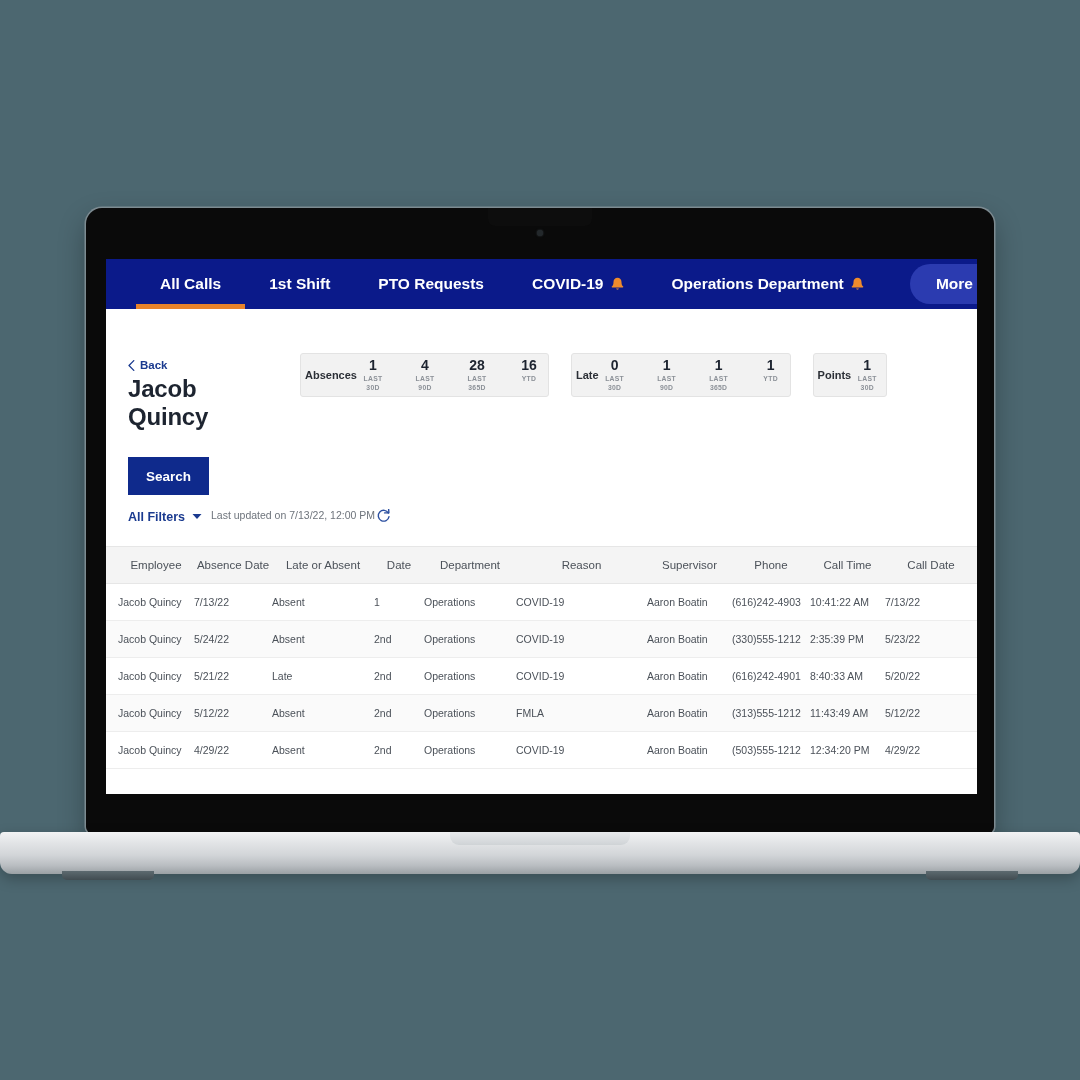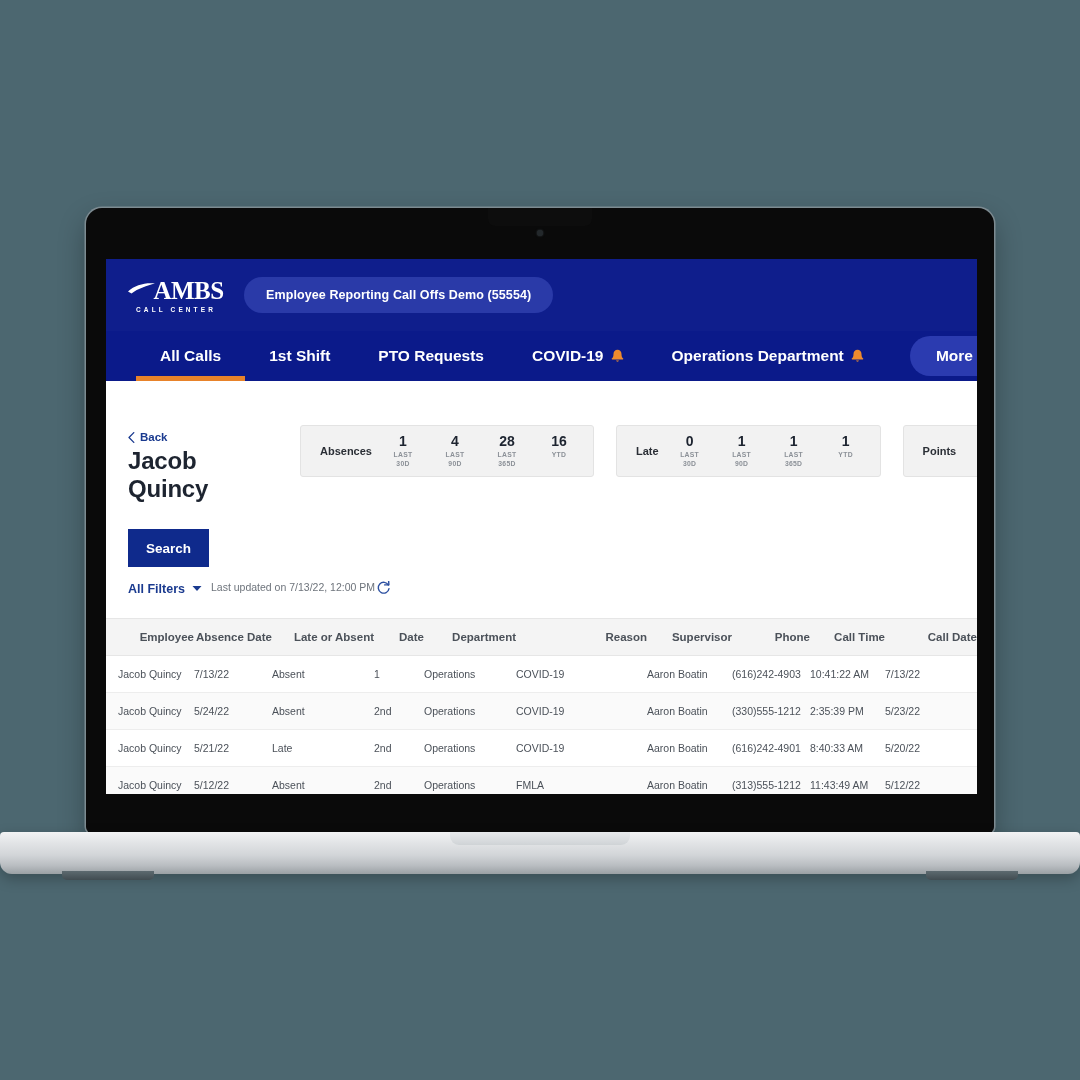--- a/index.html
+++ b/index.html
@@ -217,25 +217,25 @@
     font-weight: bold;
     color: #1d2430;
     margin-top: 4px;
     letter-spacing: -0.2px;
   }
 
   .stat-card {
     background: #f2f2f2;
     border: 1px solid #e3e3e3;
     border-radius: 3px;
-    height: 52px;
-    display: flex;
-    align-items: center;
-    padding: 0 19px;
-    gap: 16px;
+    height: 44px;
+    display: flex;
+    align-items: center;
+    padding: 0 4px;
+    gap: 1px;
     flex: 0 0 auto;
   }
   .stat-card .stat-label {
     font-size: 11px;
     font-weight: bold;
     color: #2b2f36;
     white-space: nowrap;
   }
   .stat-metrics { display: flex; gap: 22px; }
   .stat-metric {
@@ -316,23 +316,23 @@
 
   
   #data-table {
     margin-top: 22px;
     width: 100%;
     border-collapse: collapse;
     table-layout: fixed;
   }
   #data-table thead th {
     background: #f4f4f4;
-    text-align: right;
+    text-align: center;
     font-size: 11.5px;
-    font-weight: bold;
+    font-weight: normal;
     color: #4b5159;
     padding: 12px 0 12px 0;
     border-top: 1px solid #e6e6e6;
     border-bottom: 1px solid #e6e6e6;
   }
   #data-table tbody td {
     font-size: 10.5px;
     color: #4b5159;
     padding: 12px 0;
     border-bottom: 1px solid #ededed;
@@ -347,32 +347,20 @@
 
 <div id="laptop-mockup">
 
   <div id="laptop-lid">
     <div id="laptop-notch"></div>
     <div id="laptop-camera"></div>
   </div>
 
   <div id="screen">
 
-    <div id="app-header">
-      <div id="brand-logo">
-        <div class="ambs-row">
-          <svg class="swoosh" width="28" height="13" viewBox="0 0 28 13">
-            <path d="M0 9.5 C7 3, 17 0.5, 27 1.5 C19 3.5, 10 6.5, 3.5 11.5 Z" fill="#ffffff"></path>
-          </svg>
-          <span class="ambs-word">AMBS</span>
-        </div>
-        <span class="ambs-sub">CALL CENTER</span>
-      </div>
-      <div id="account-chip">Employee Reporting Call Offs Demo (55554)</div>
-    </div>
 
     <div id="app-nav">
       <div class="nav-tab active">
         <span>All Calls</span>
       </div>
       <div class="nav-tab">
         <span>1st Shift</span>
       </div>
       <div class="nav-tab">
         <span>PTO Requests</span>

